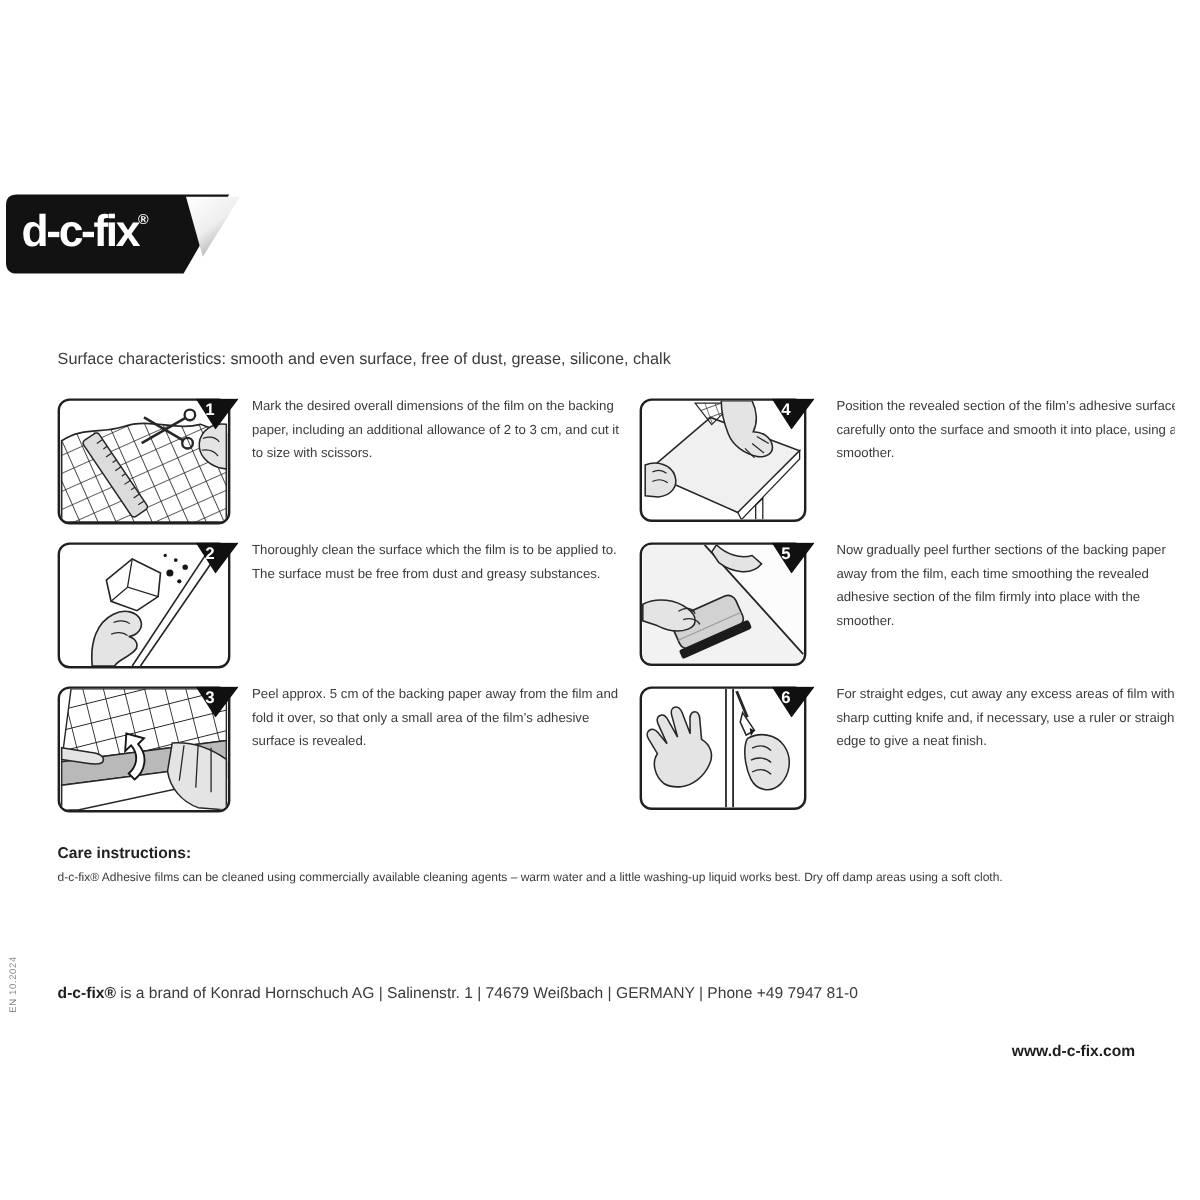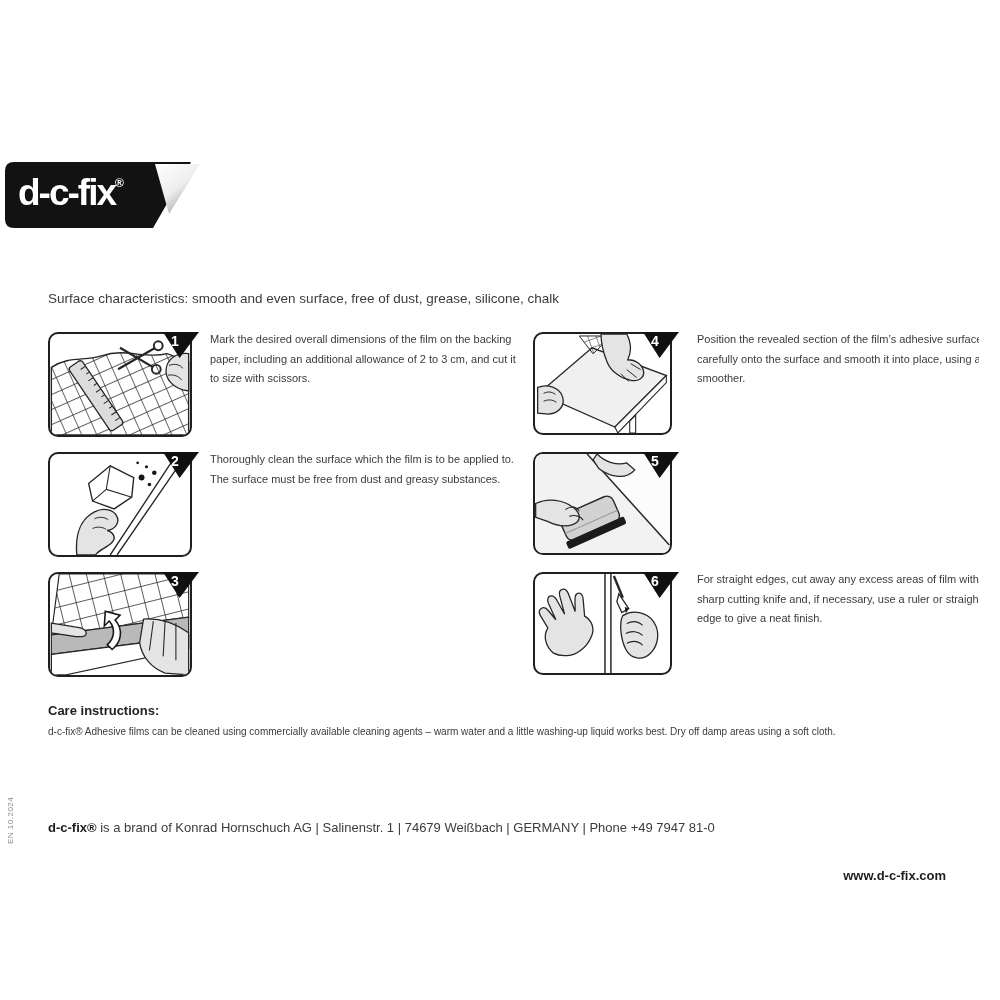--- a/index.html
+++ b/index.html
@@ -128,20 +128,21 @@
         <path d="M0 62 L140 44 L140 64 L0 82 Z" fill="#b9b9b9" stroke="#262626" stroke-width="1.2"></path>
         <path d="M0 82 L140 64 L140 76 L14 103 L0 103 Z" fill="#ffffff" stroke="#262626" stroke-width="1.3"></path>
         <path d="M57 72 C64 66 66 56 59 48 L54 53 L55 38 L70 42 L65 47 C74 57 71 70 62 77 Z" fill="#fff" stroke="#161616" stroke-width="1.6"></path>
         <path d="M0 50 L24 54 C33 55 37 58 35 62 C33 65 26 64 20 63 L0 60 Z" fill="#e4e4e4" stroke="#262626" stroke-width="1.3"></path>
         <path d="M94 46 L90 70 C92 84 102 96 116 101 L140 103 L140 60 C126 50 110 45 94 46 Z" fill="#e4e4e4" stroke="#262626" stroke-width="1.3"></path>
         <path d="M104 48 L100 78 M116 48 L114 84 M127 50 L127 88" stroke="#262626" stroke-width="1.1" fill="none"></path>
       </svg>
     </div>
     <div class="badge">3</div>
   </div>
+  <div class="step-text" style="left:210px; top:570px; width:316px;">Peel approx. 5 cm of the backing paper away from the film and fold it over, so that only a small area of the film’s adhesive surface is revealed.</div>
 
   <div class="step-fig small" style="left:533px; top:332px;">
     <div class="art">
       <svg width="135" height="99" viewBox="0 0 135 100">
         <defs>
           <pattern id="g4" width="8" height="8" patternUnits="userSpaceOnUse" patternTransform="rotate(-20)">
             <path d="M0 0H8M0 0V8" fill="none" stroke="#262626" stroke-width="1"></path>
           </pattern>
         </defs>
         <path d="M3 60 L57 14 L132 42 L80 94 Z" fill="#f0f0f0" stroke="#262626" stroke-width="1.3"></path>
@@ -169,20 +170,21 @@
           <rect x="-30" y="-20" width="58" height="28" rx="7" fill="#d2d2d2" stroke="#262626" stroke-width="1.4"></rect>
           <rect x="-33" y="6" width="64" height="8" rx="2" fill="#1b1b1b"></rect>
           <line x1="-30" y1="-2" x2="28" y2="-2" stroke="#9a9a9a" stroke-width="1"></line>
         </g>
         <path d="M0 50 C12 44 28 46 38 54 C46 60 46 68 38 71 C30 74 20 72 12 68 L0 64 Z" fill="#e4e4e4" stroke="#262626" stroke-width="1.3"></path>
         <path d="M30 56 C36 52 42 53 44 58 M34 63 C40 61 46 63 48 67" stroke="#262626" stroke-width="1.1" fill="none"></path>
       </svg>
     </div>
     <div class="badge">5</div>
   </div>
+  <div class="step-text" style="left:697px; top:450px; width:300px;">Now gradually peel further sections of the backing paper away from the film, each time smoothing the revealed adhesive section of the film firmly into place with the smoother.</div>
 
   <div class="step-fig small" style="left:533px; top:572px;">
     <div class="art">
       <svg width="135" height="99" viewBox="0 0 135 100">
         <path d="M70 0 V100 M76 0 V100" stroke="#262626" stroke-width="1.5" fill="none"></path>
         <g>
           <path d="M79 2 L88 24" stroke="#262626" stroke-width="2.4"></path>
           <path d="M84 20 L94 35 L87 39 L82 28 Z" fill="#fff" stroke="#262626" stroke-width="1.3"></path>
           <path d="M90 33 L94 35 L91 40 Z" fill="#161616"></path>
         </g>

